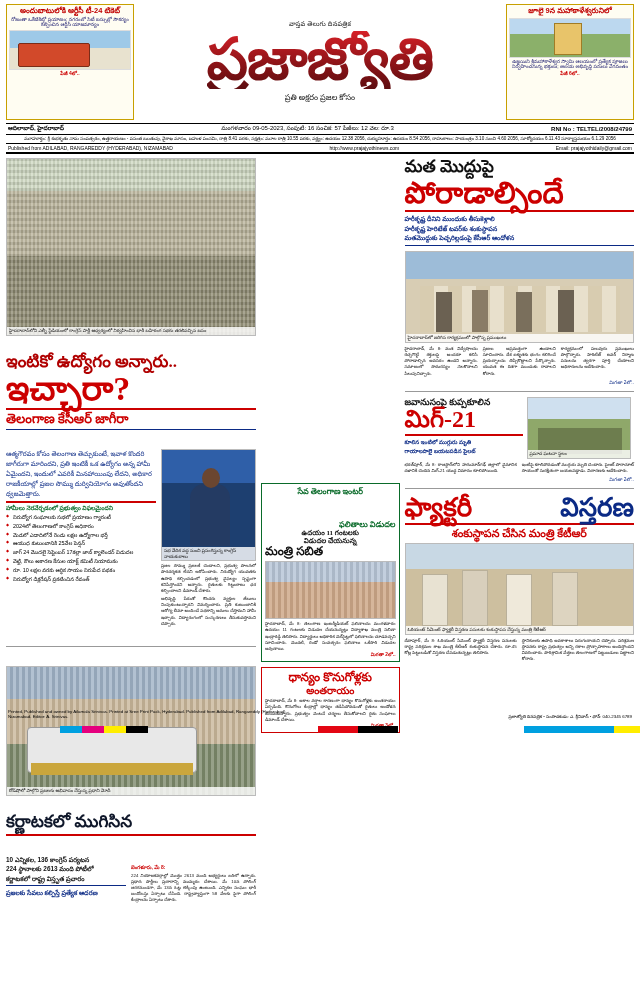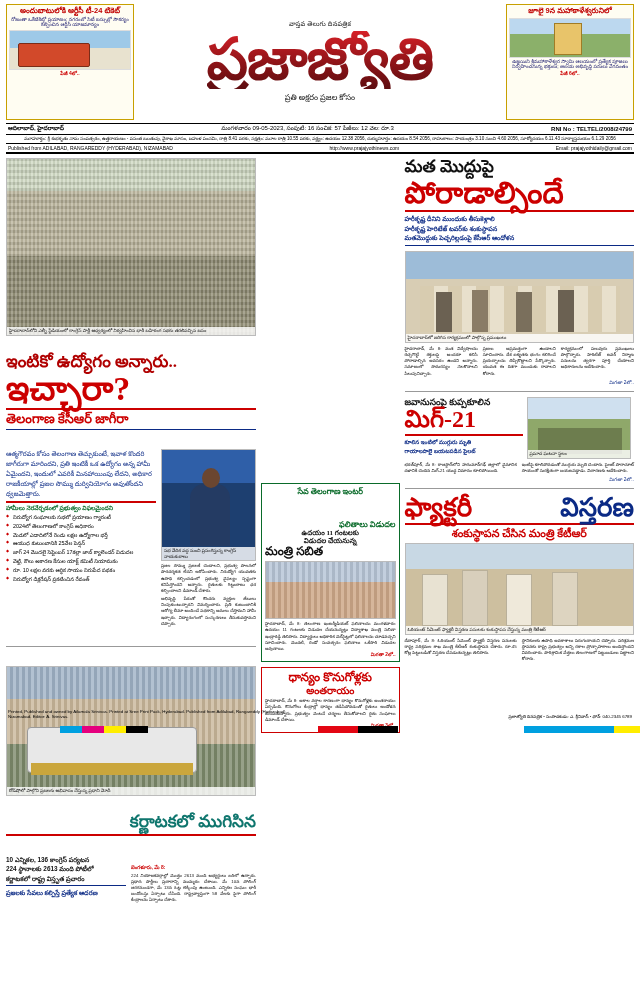--- a/index.html
+++ b/index.html
@@ -192,21 +192,21 @@
 
       <div class="ruleline"></div>
 
       <div class="photo crowd2" style="height:130px;">
         <div style="position:absolute;left:20px;top:60px;width:170px;height:46px;background:#e8e8e8;border:1px solid #999;border-radius:4px;"></div>
         <div style="position:absolute;left:24px;top:96px;width:162px;height:12px;background:#caa63c;"></div>
         <div class="caption">రోడ్‌షోలో పాల్గొని ప్రజలకు అభివాదం చేస్తున్న ప్రధాని మోదీ</div>
       </div>
 
       <div>
-        <div class="head-md" style="color:#0f766e;text-align:right;">కర్ణాటకలో ముగిసిన</div>
+        <div class="head-md" style="color:#0f172a;">కర్ణాటకలో ముగిసిన</div>
         <div class="redline"></div>
       </div>
 
       <div style="display:flex;gap:5px;">
         <div style="width:120px;">
           <div class="subline" style="font-weight:bold;">10 ఎన్నికల, 136 కాంగ్రెస్ పర్యటన</div>
           <div class="subline" style="font-weight:bold;">224 స్థానాలకు 2613 మంది పోటీలో</div>
           <div class="subline" style="font-weight:bold;">కర్ణాటకలో రాష్ట్ర విస్తృత ప్రచారం</div>
           <div class="blueline"></div>
           <div class="subline" style="color:#0b2a85;font-weight:bold;">ప్రజలకు సేవలు కల్పిస్తే ప్రత్యేక ఆదరణ</div>

